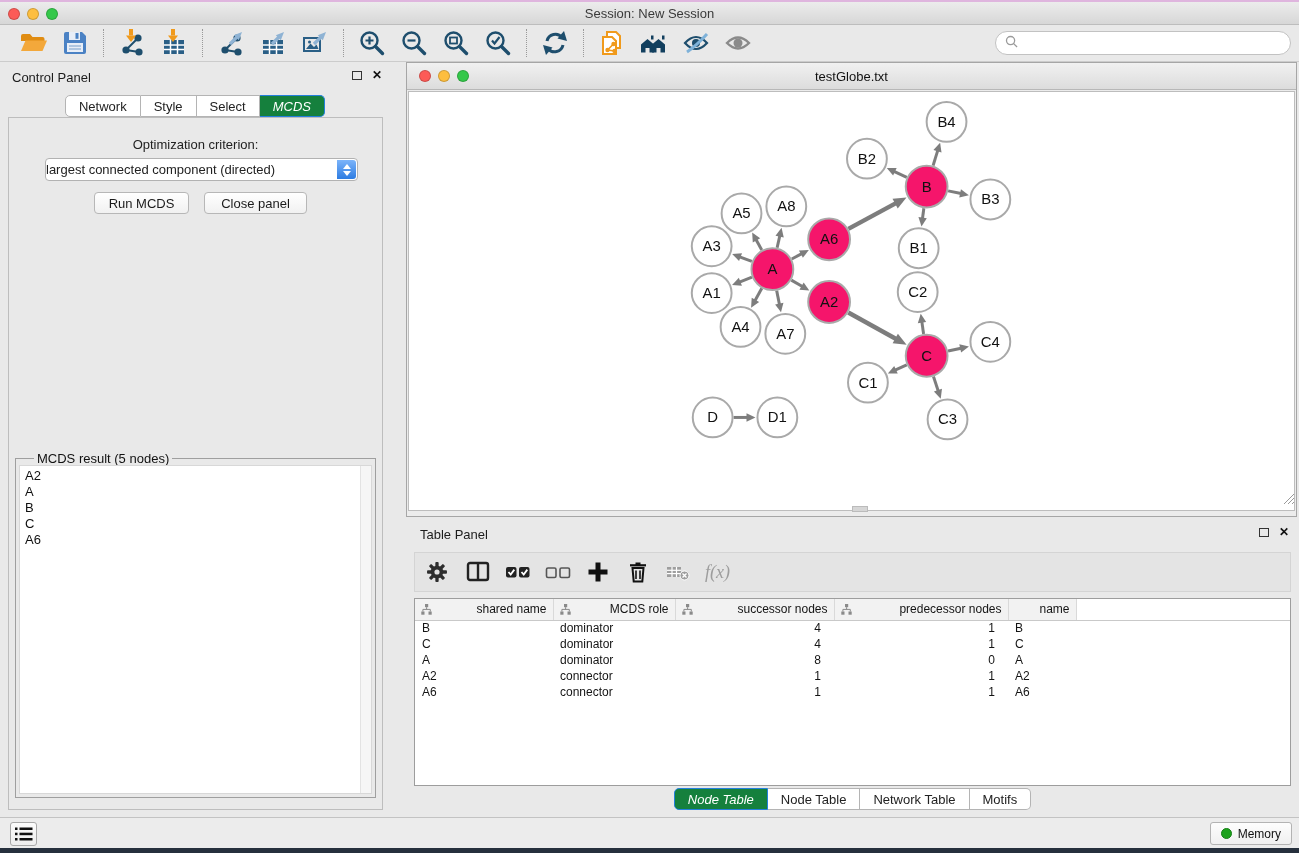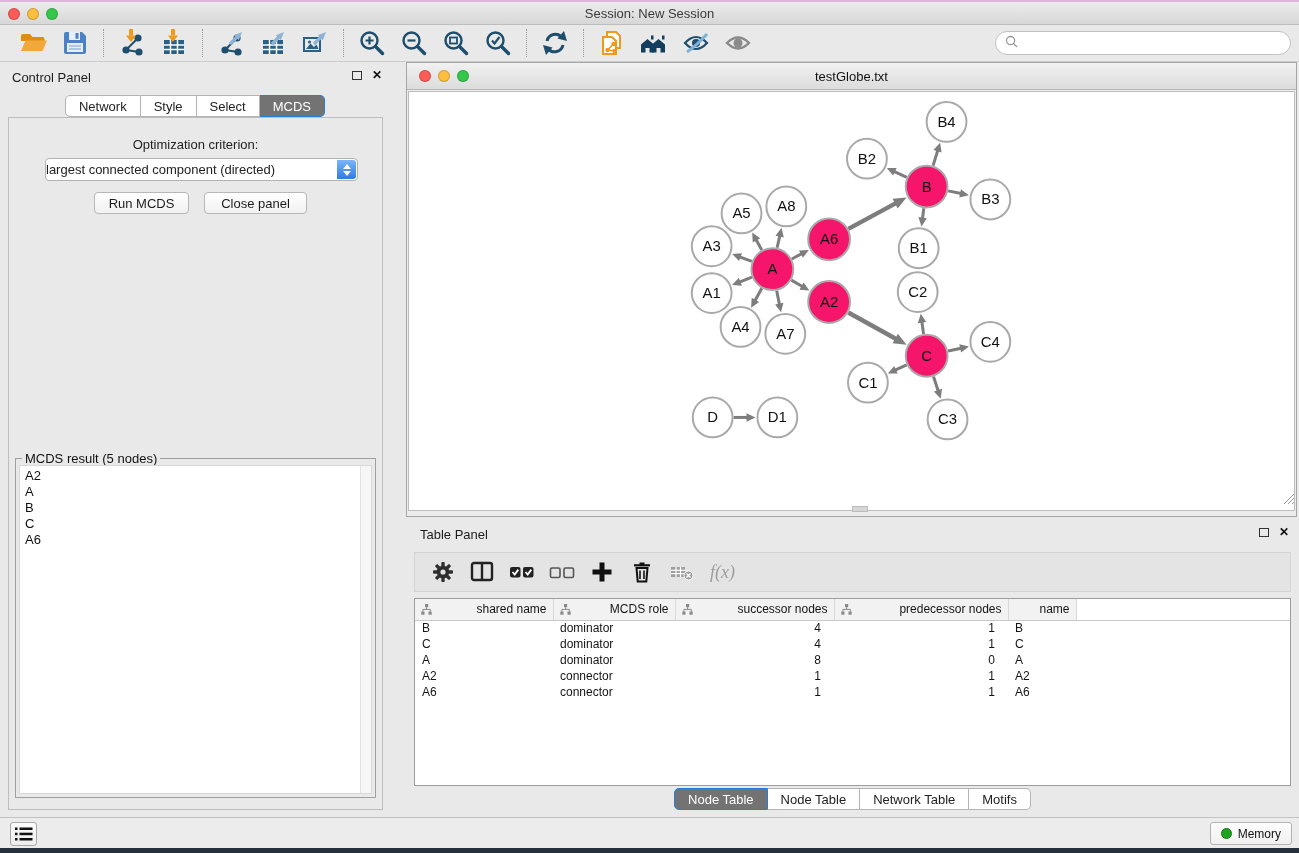--- a/index.html
+++ b/index.html
@@ -36,21 +36,21 @@
   .panel-title { position:absolute; left:12px; top:8px; font-size:13px; color:#1c1c1c; }
   .hdr-icons { position:absolute; right:8px; top:8px; display:flex; gap:10px; align-items:center; }
   .win-float { width:10px; height:9px; border:1.5px solid #333; }
   .win-close { font-size:12px; font-weight:bold; color:#111; line-height:10px; }
 
   .seg { display:inline-flex; }
   .seg .tab { height:22px; line-height:21px; padding:0 13px; background:#fff;
               border:1px solid #b4b4b4; border-left:none; font-size:13px; color:#222; }
   .seg .tab:first-child { border-left:1px solid #b4b4b4; border-radius:5px 0 0 5px; }
   .seg .tab:last-child { border-radius:0 5px 5px 0; }
-  .seg .tab.active { background:#737373; border-color:#2380dc; color:#fff; }
+  .seg .tab.active { background:#15803d; border-color:#2380dc; color:#fff;font-style:italic; }
   .cp-tabs { position:absolute; left:0; top:95px; width:390px; text-align:center; }
 
   .cp-content { position:absolute; left:8px; top:117px; width:375px; height:693px;
                 border:1px solid #bdbdbd; }
   .opt-label { position:absolute; left:0; top:19px; width:100%; text-align:center; font-size:13px; }
   .dropdown { position:absolute; left:36px; top:40px; width:313px; height:23px;
               background:#fff; border:1px solid #b2b2b2; border-radius:4px; }
   .dropdown .value { font-size:13px; line-height:21px; white-space:nowrap;
                      overflow:hidden; }
   .stepper { position:absolute; right:1px; top:1px; bottom:1px; width:19px;
@@ -59,21 +59,21 @@
   .arr-up { width:0;height:0;border-left:4px solid transparent;border-right:4px solid transparent;
             border-bottom:5px solid #fff; }
   .arr-dn { width:0;height:0;border-left:4px solid transparent;border-right:4px solid transparent;
             border-top:5px solid #fff; }
   .btn { position:absolute; height:22px; background:linear-gradient(#ffffff,#f1f1f1);
          border:1px solid #b7b7b7; border-radius:4px; font-size:13px;
          font-family:"Liberation Sans",sans-serif; color:#1b1b1b; padding:0 12px; }
 
   .result-box { position:absolute; left:6px; top:340px; width:361px; height:340px;
                 border:1px solid #9f9f9f; }
-  .result-legend { position:absolute; top:-8px; left:6px; background:#e9e9e9;
+  .result-legend { position:absolute; top:-8px; left:18px; background:#e9e9e9;
                    padding:0 3px; font-size:13px; color:#111; }
   .mcds-list { position:absolute; left:3px; right:3px; top:6px; bottom:3px;
                background:#fff; border:1px solid #d8d8d8; overflow:hidden; }
   .mcds-scroll { position:absolute; right:0; top:0; bottom:0; width:11px;
                  background:#f6f6f6; border-left:1px solid #e3e3e3; }
   .mcds-list .list-item { font-size:13px; line-height:16px; padding-left:5px; color:#101010; }
 
   
   .network-window { position:absolute; left:406px; top:62px; width:891px; height:455px;
                     background:#ececec; border:1px solid #a6a6a6; }
@@ -88,21 +88,21 @@
   .nw-grip { position:absolute; right:2px; bottom:8px; }
   .nw-sash { position:absolute; left:50%; bottom:4px; width:16px; height:6px;
              background:#d6d6d6; border:1px solid #bbb; }
 
   
   .table-panel { position:absolute; left:406px; top:520px; width:893px; height:293px; }
   .tp-toolbar { position:absolute; left:8px; right:8px; top:32px; height:40px;
                 background:#e4e4e4; border:1px solid #d4d4d4;
                 display:flex; align-items:center; gap:10px; padding:0 10px; }
   .tp-btn { background:none; border:none; width:30px; height:30px;
-            display:flex; align-items:center; justify-content:flex-end; }
+            display:flex; align-items:center; justify-content:flex-start; }
   .fx-text { font-family:"Liberation Serif", serif; font-style:italic; font-size:18px; color:#9d9d9d; }
   .tp-table { position:absolute; left:8px; right:8px; top:78px; height:188px;
               background:#fff; border:1px solid #9d9d9d; overflow:hidden; }
   .tp-table table { border-collapse:collapse; table-layout:fixed; width:100%;
                     font-size:12px; color:#141414; }
   .tp-table th { height:21px; background:#f2f2f2; border-right:1px solid #d9d9d9;
                  border-bottom:1px solid #c9c9c9; font-weight:normal; }
   .tp-table th.filler { background:#fff; border-right:none; }
   .th-inner { display:flex; align-items:center; padding:0 6px; gap:4px; }
   .th-inner .lbl { flex:1; text-align:right; }

